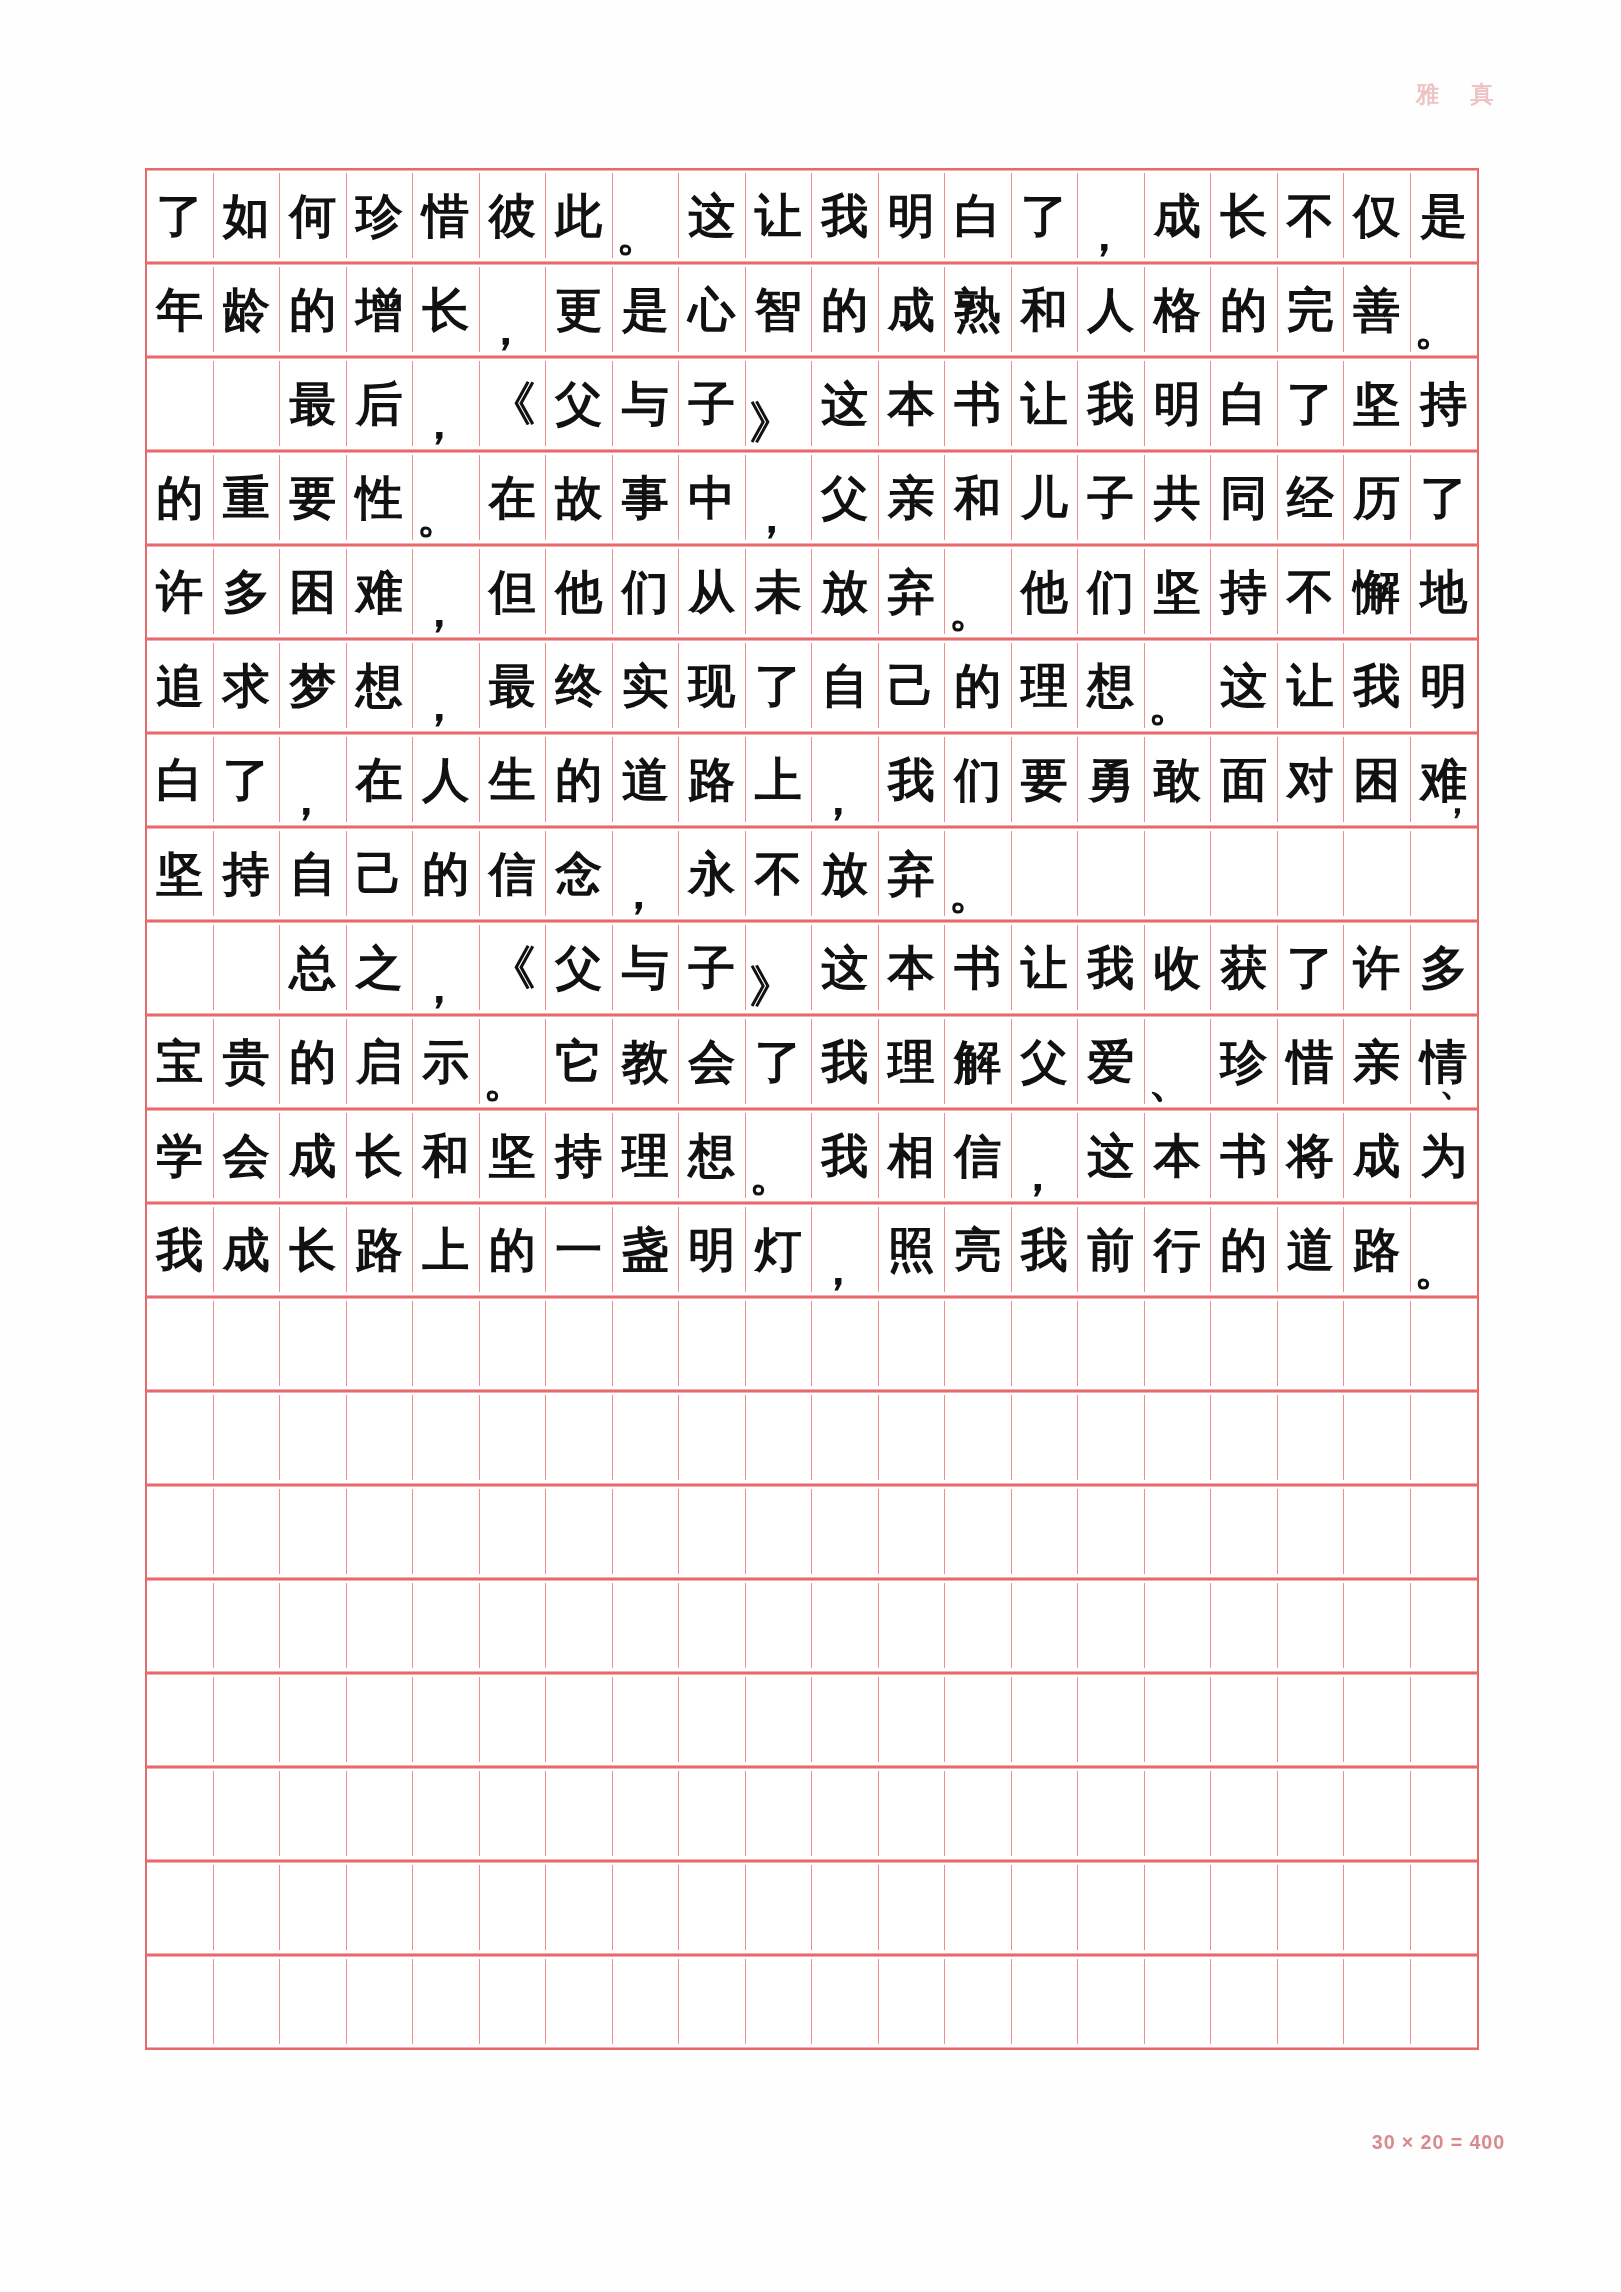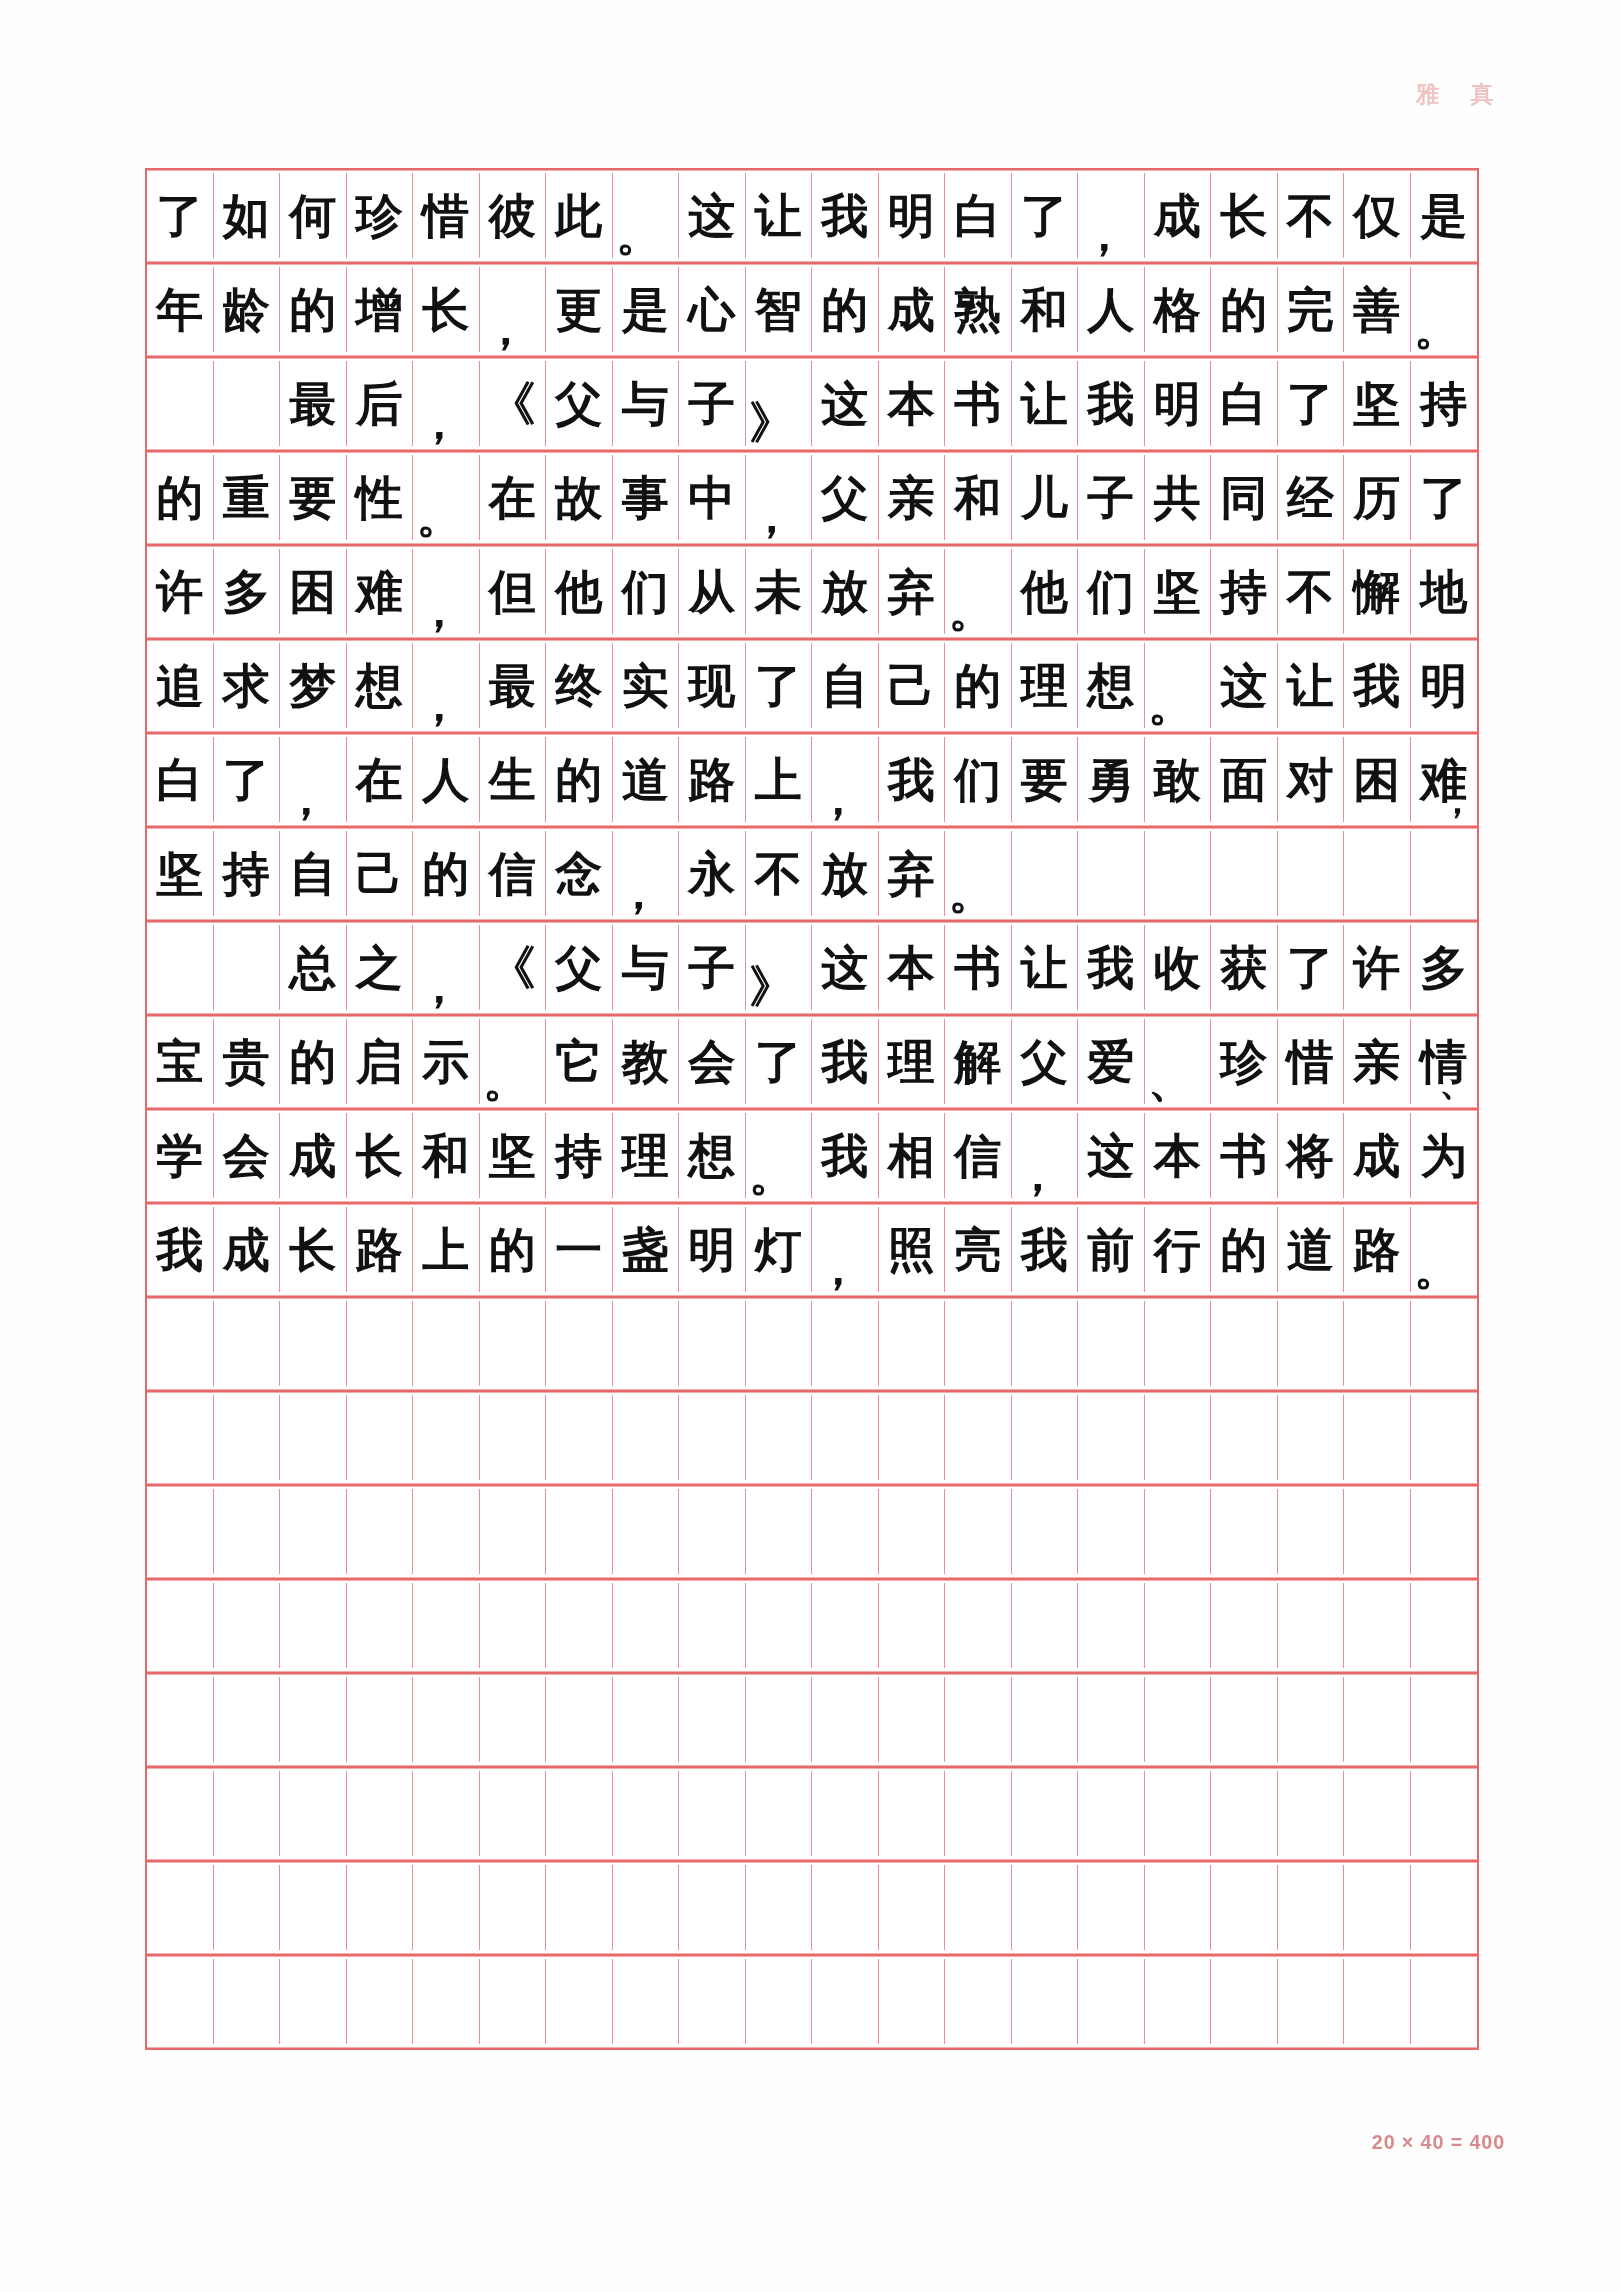--- a/index.html
+++ b/index.html
@@ -570,16 +570,16 @@
           <div class="cell empty"></div>
           <div class="cell empty"></div>
           <div class="cell empty"></div>
           <div class="cell empty"></div>
           <div class="cell empty"></div>
           <div class="cell empty"></div>
         </div>
       </div>
   </div>
 
-  <div class="footer-mark">20 × 40 = 400</div>
+  <div class="footer-mark">30 × 20 = 400</div>
 
 </div>
 
 
 </body></html>

